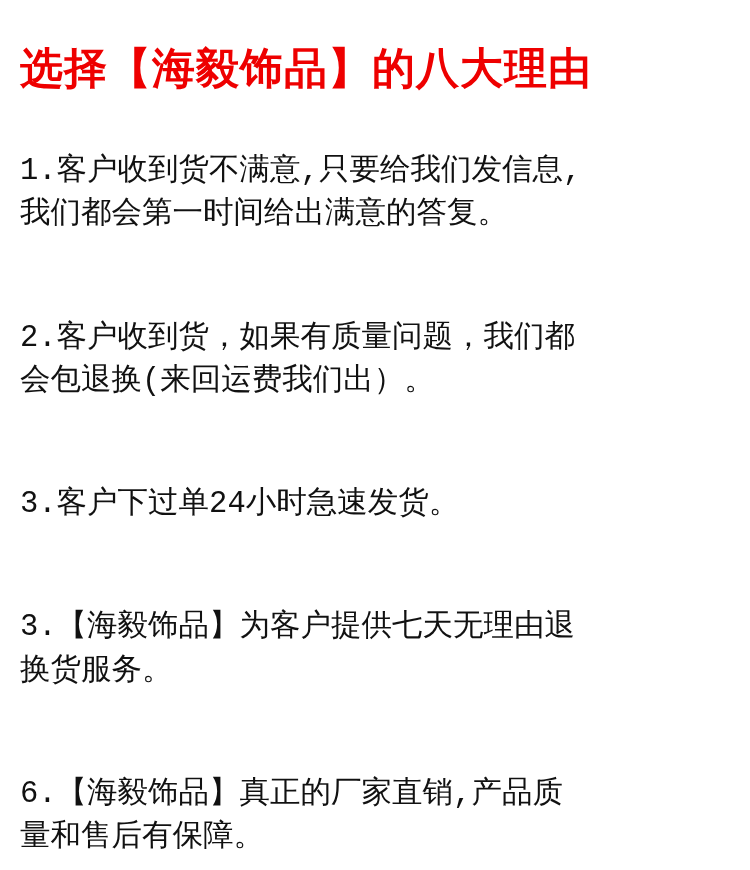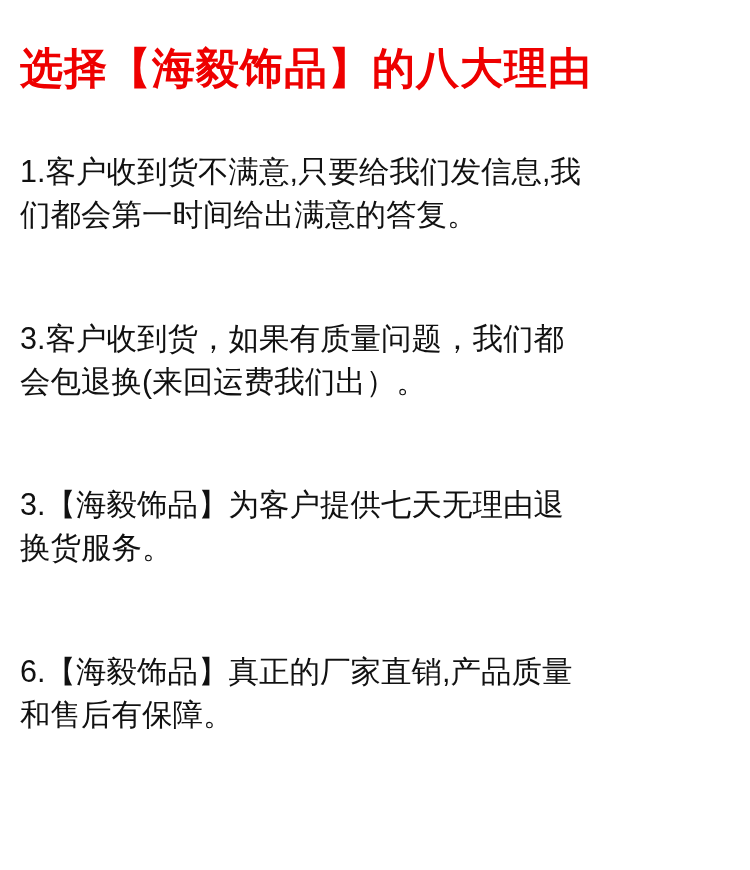--- a/index.html
+++ b/index.html
@@ -38,30 +38,32 @@
     padding-left: 2px;
     padding-right: 4px;
   }
   .reason {
     color: #111111;
     font-size: 30.5px;
     line-height: 1.42;
     letter-spacing: 0px;
     text-align: left;
     word-break: break-all;
+    font-family: Liberation Mono, monospace;
   }
 </style>
 </head>
 <body>
 
 <div class="page">
 
   <h1 class="title">选择【海毅饰品】的八大理由</h1>
 
   <div class="reasons">
     <p class="reason">1.客户收到货不满意,只要给我们发信息,我们都会第一时间给出满意的答复。</p>
-    <p class="reason">3.客户收到货，如果有质量问题，我们都会包退换(来回运费我们出）。</p>
+    <p class="reason">2.客户收到货，如果有质量问题，我们都会包退换(来回运费我们出）。</p>
+    <p class="reason">3.客户下过单24小时急速发货。</p>
     <p class="reason">3.【海毅饰品】为客户提供七天无理由退换货服务。</p>
     <p class="reason">6.【海毅饰品】真正的厂家直销,产品质量和售后有保障。</p>
 
   </div>
 
 </div>
 
 </body></html>

